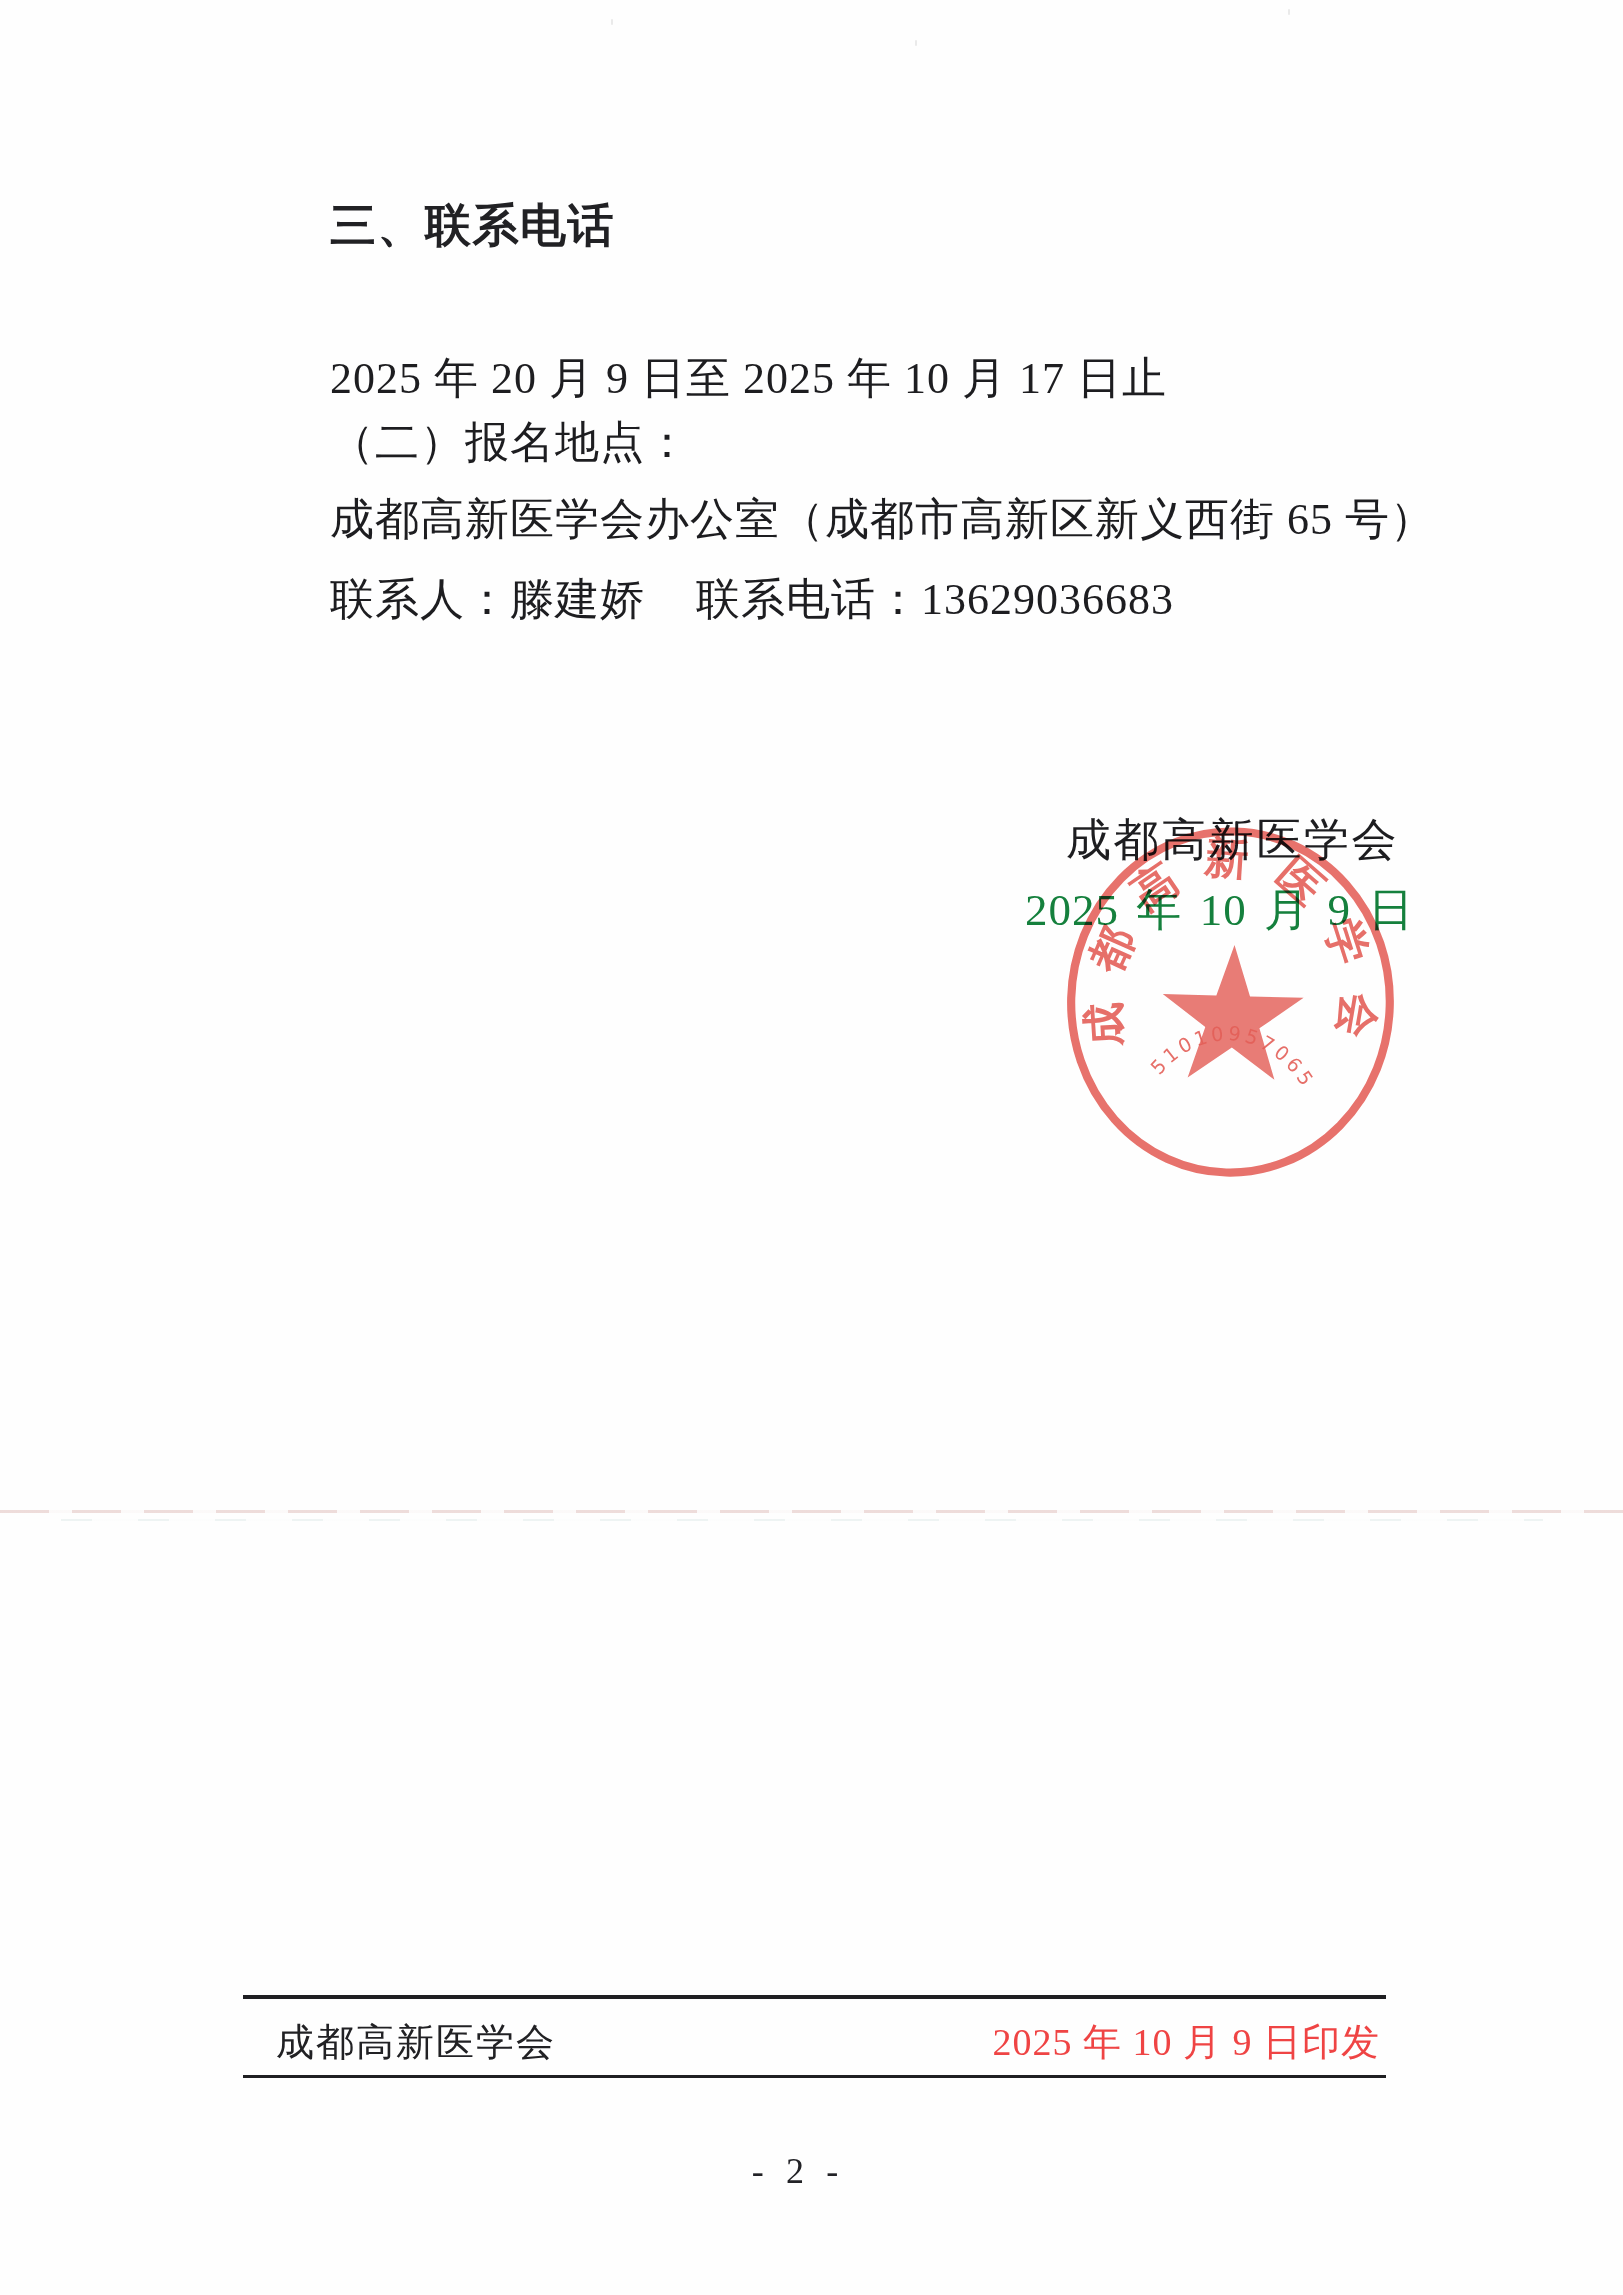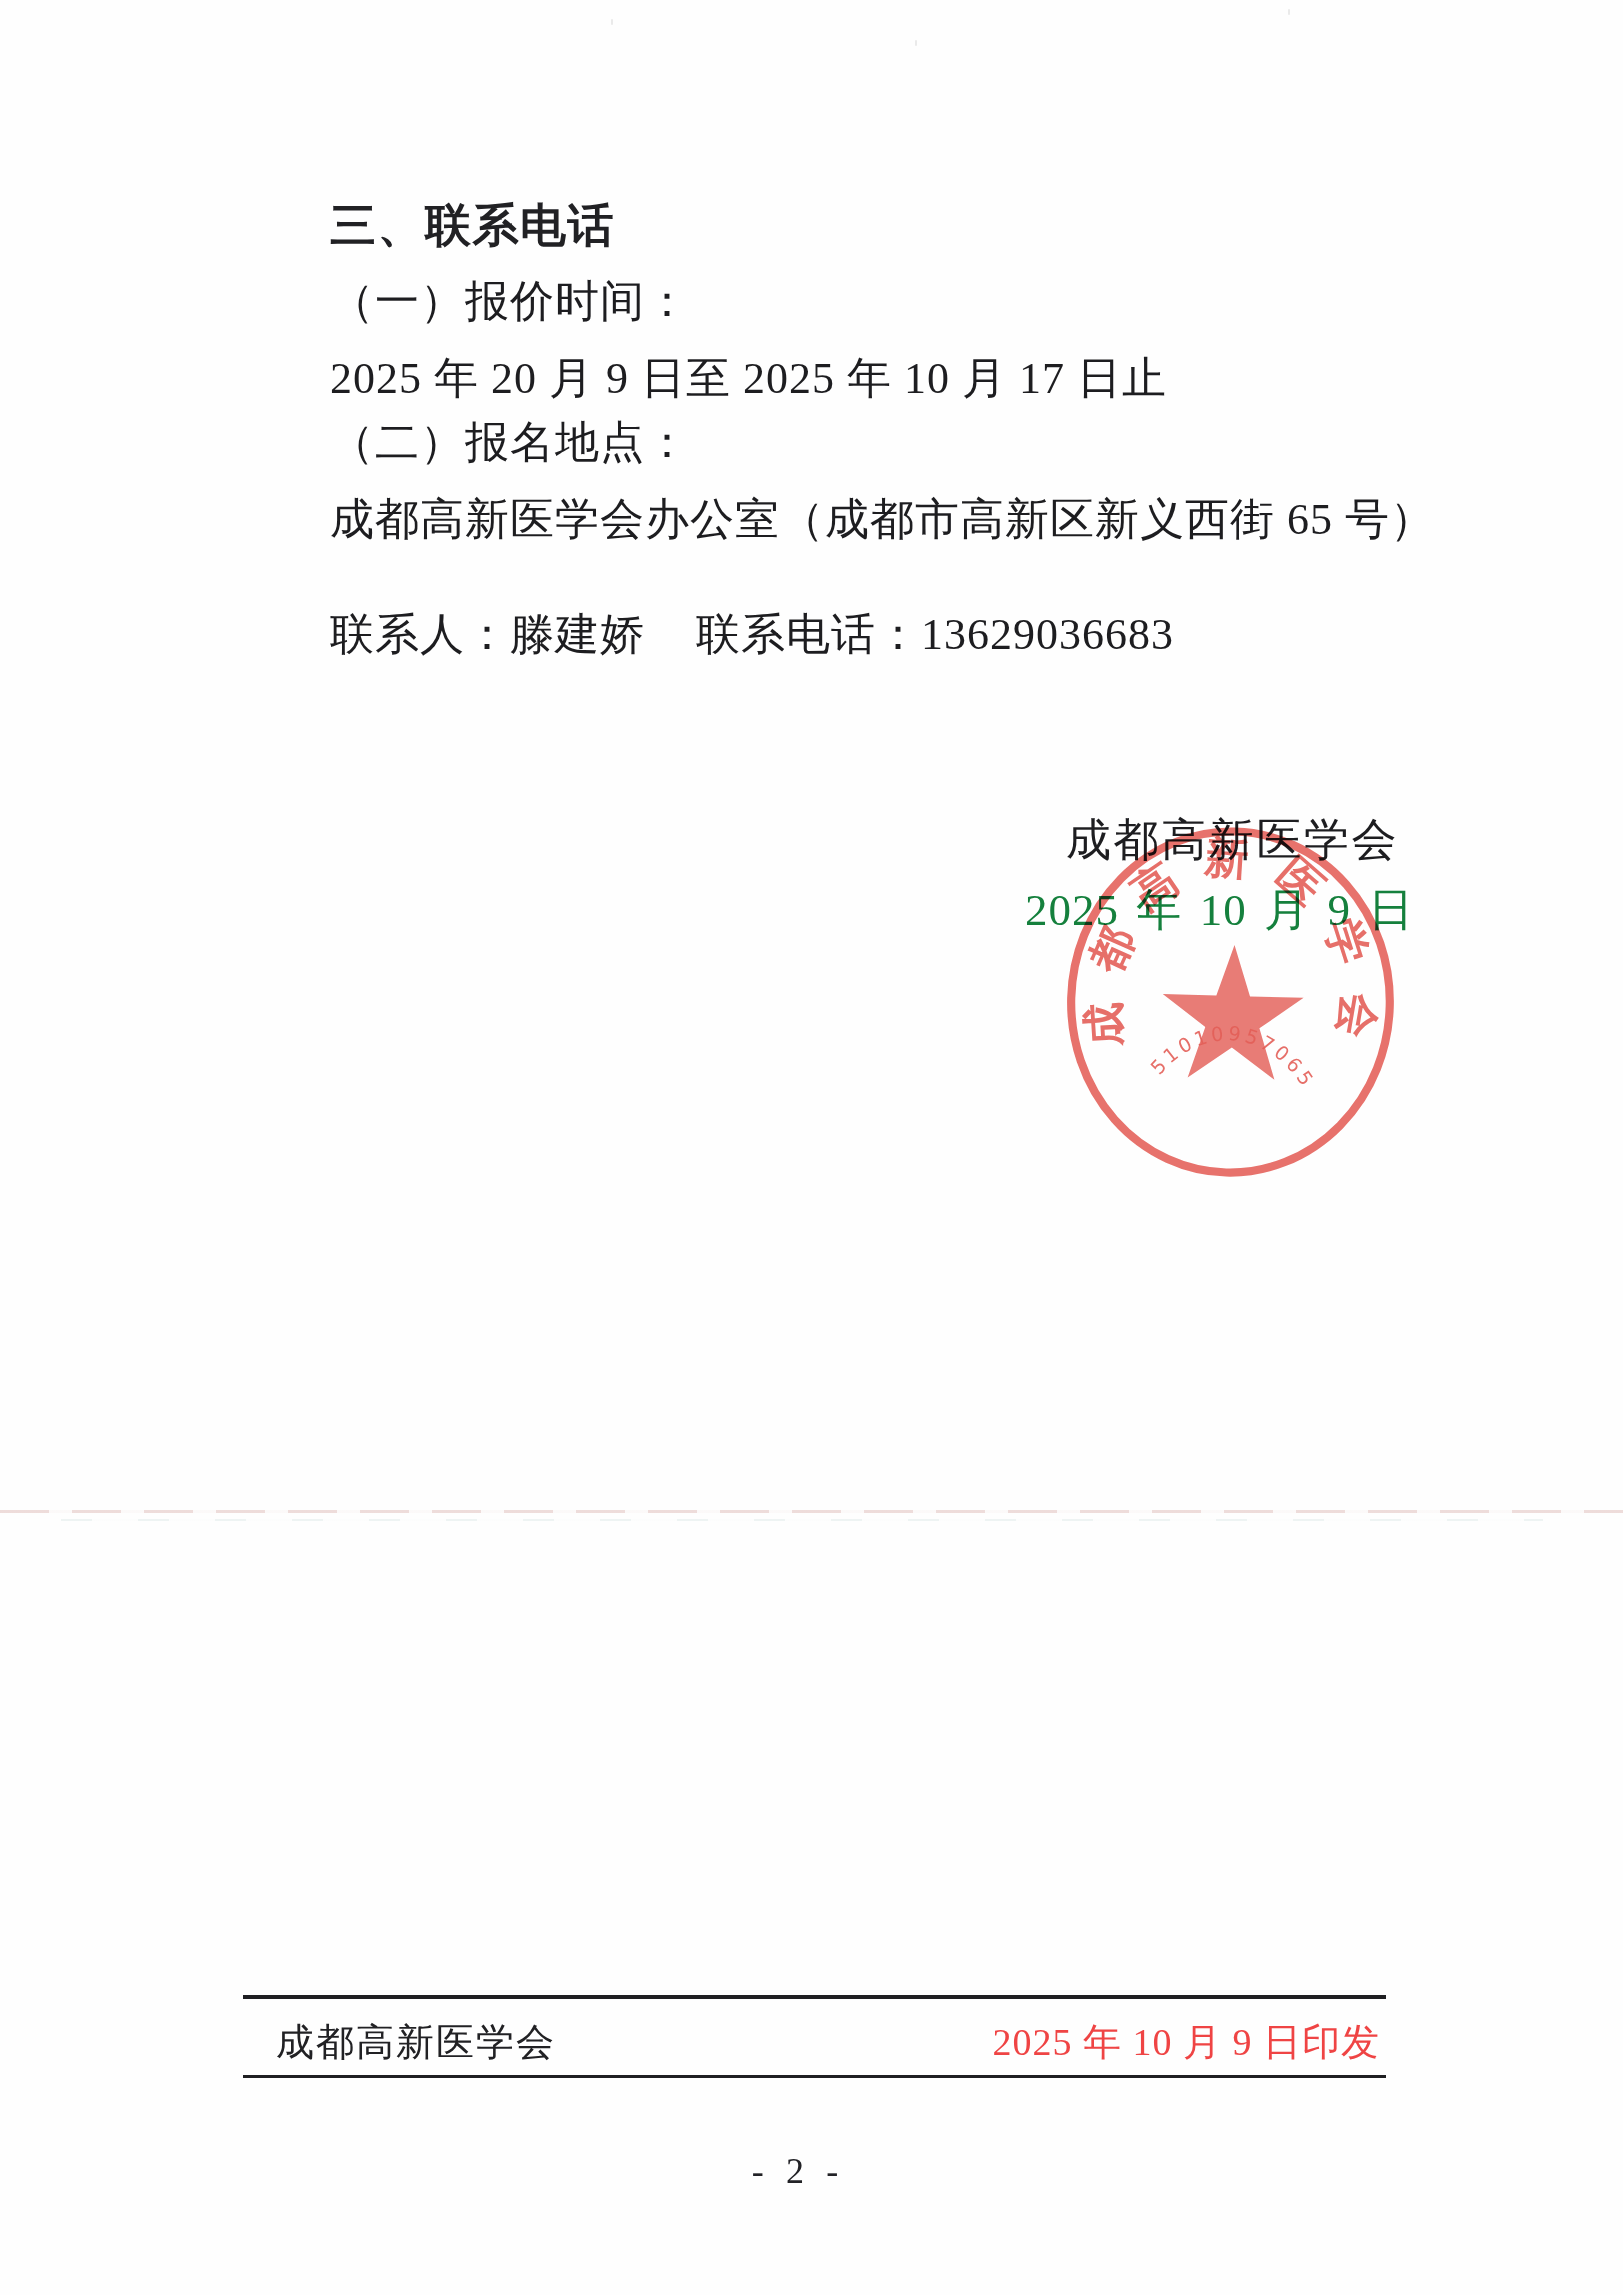--- a/index.html
+++ b/index.html
@@ -32,21 +32,21 @@
     left: 330px;
     font-size: 44px;
     letter-spacing: 1px;
     white-space: nowrap;
     color: #1d1d20;
   }
   .line-1 { top: 272px; }
   .line-2 { top: 349px; }
   .line-3 { top: 413px; }
   .line-4 { top: 490px; }
-  .line-5 { top: 605px; }
+  .line-5 { top: 570px; }
   .contact-gap { display: inline-block; width: 51px; }
 
   
   .sig-org {
     left: 1066px; top: 810px;
     font-size: 45px;
     letter-spacing: 2.6px;
     white-space: nowrap;
     color: #1d1d20;
   }
@@ -123,21 +123,20 @@
     color: #222226;
   }
 </style>
 </head>
 <body>
 
 <div id="page">
 
   <div class="abs doc-heading">三、联系电话</div>
 
-  <div class="abs body-line line-1">（一）报价时间：</div>
 
   <div class="abs body-line line-2">2025 年 20 月 9 日至 2025 年 10 月 17 日止</div>
 
   <div class="abs body-line line-3">（二）报名地点：</div>
 
   <div class="abs body-line line-4">成都高新医学会办公室（成都市高新区新义西街 65 号）</div>
 
   <div class="abs body-line line-5">
     <span>联系人：滕建娇</span><span class="contact-gap"></span><span>联系电话：13629036683</span>
   </div>

